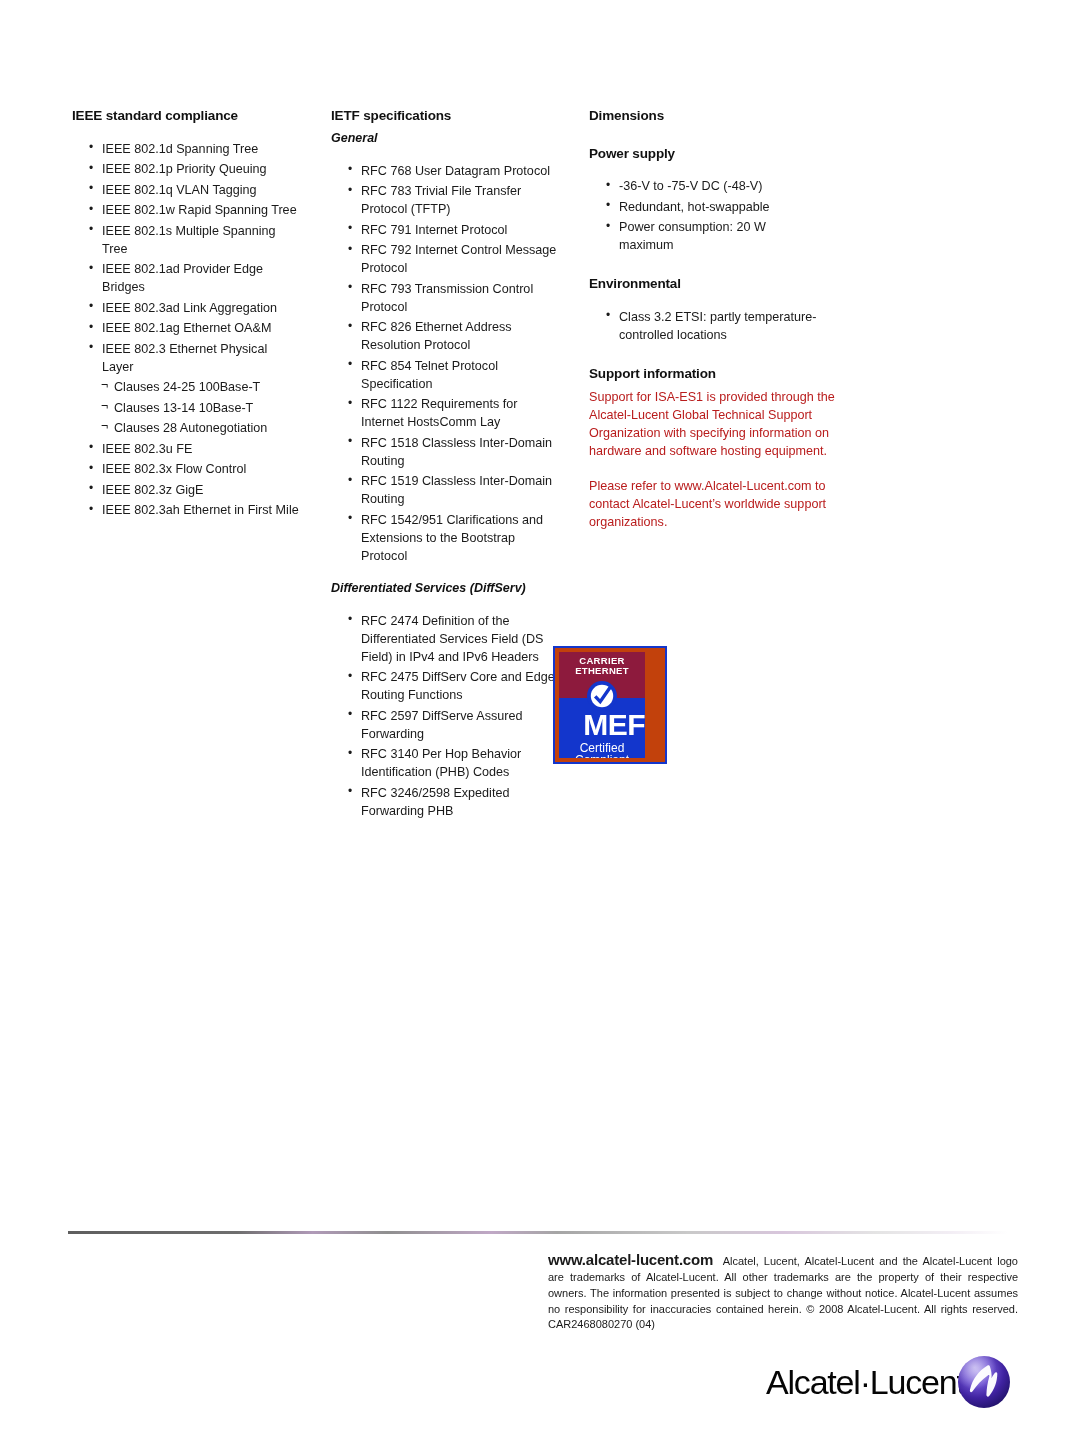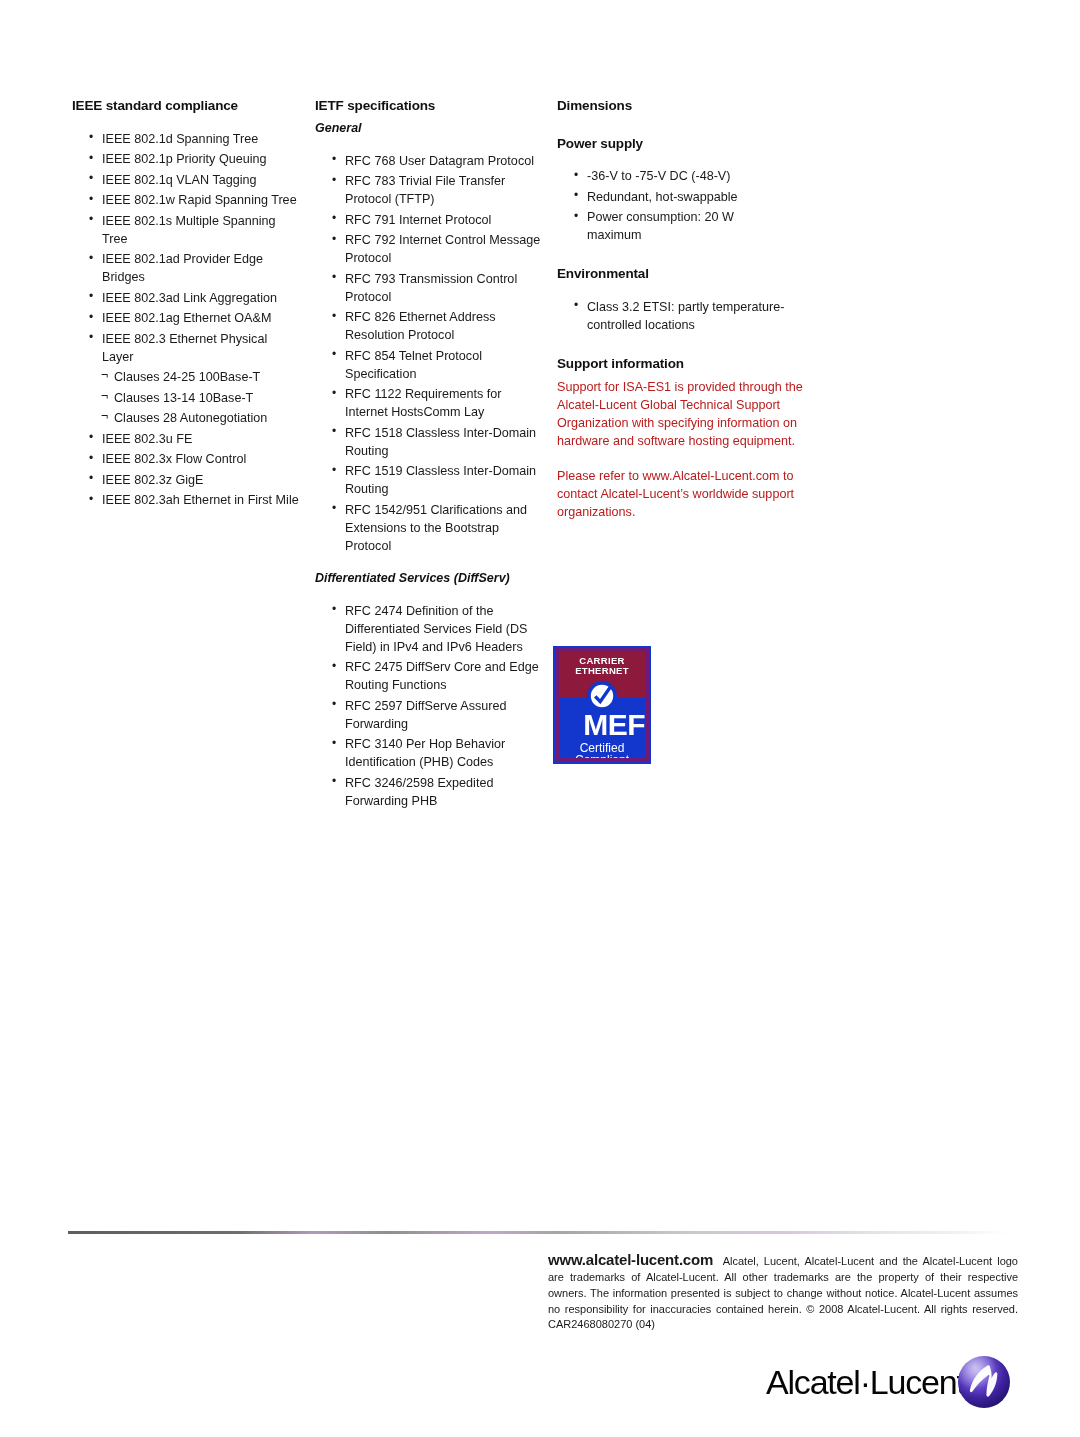--- a/index.html
+++ b/index.html
@@ -19,24 +19,24 @@
   
   .page {
     position: absolute;
     left: 0; top: 0;
     width: 1080px;
     height: 1437px;
   }
   .columns {
     position: absolute;
     left: 72px;
-    top: 98px;
+    top: 108px;
     width: 938px;
     display: flex;
-    gap: 0;
+    gap: 16px;
   }
   .col { width: 243px; margin-right: 0; }
   .col.c1 { width: 243px; }
   .col.c2 { width: 242px; }
   .col.c3 { width: 250px; }
 
   h2.sec {
     font-size: 13.5px;
     font-weight: bold;
     margin: 0 0 7px 0;
@@ -93,23 +93,23 @@
     margin: 0;
     color: #b91c1c;
   }
   p.para.second { margin-top: 17px; }
 
   
   .mef-logo {
     position: absolute;
     left: 553px;
     top: 646px;
-    width: 98px;
+    width: 114px;
     height: 118px;
-    background: #701a75;
+    background: #c2410c;
     border: 2px solid #1336cc;
     box-sizing: border-box;
   }
   .mef-inner {
     position: absolute;
     left: 4px; top: 4px;
     width: 86px; height: 106px;
     overflow: hidden;
   }
   .mef-top {

